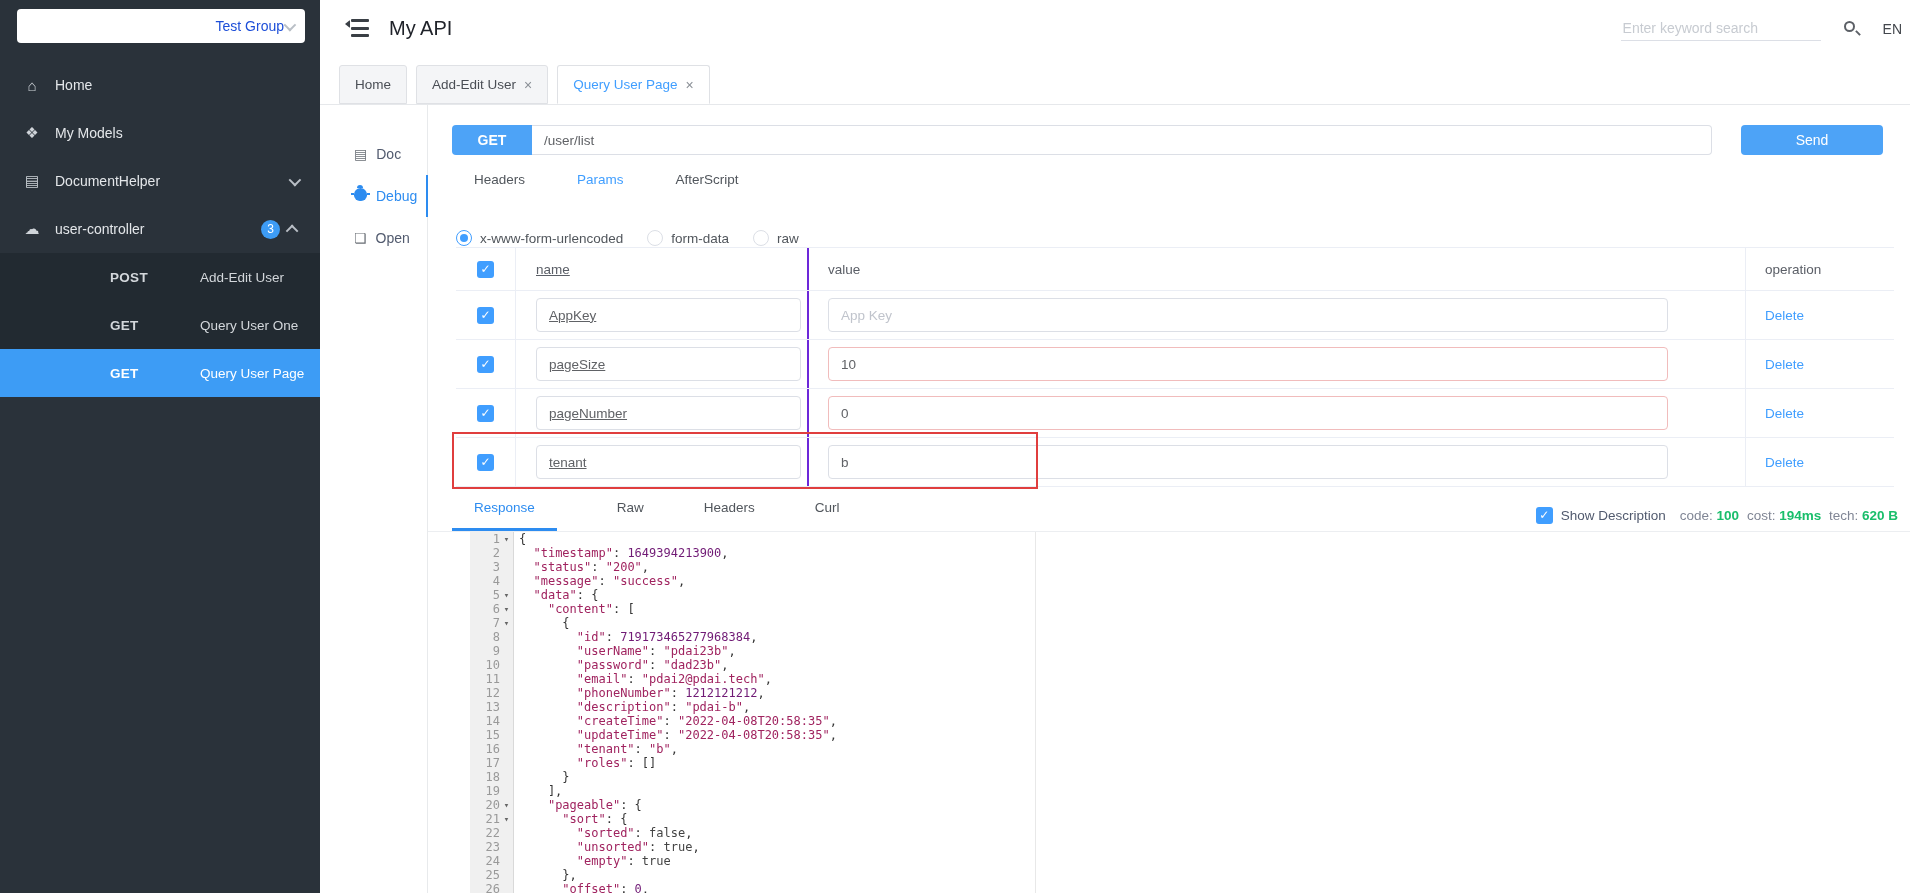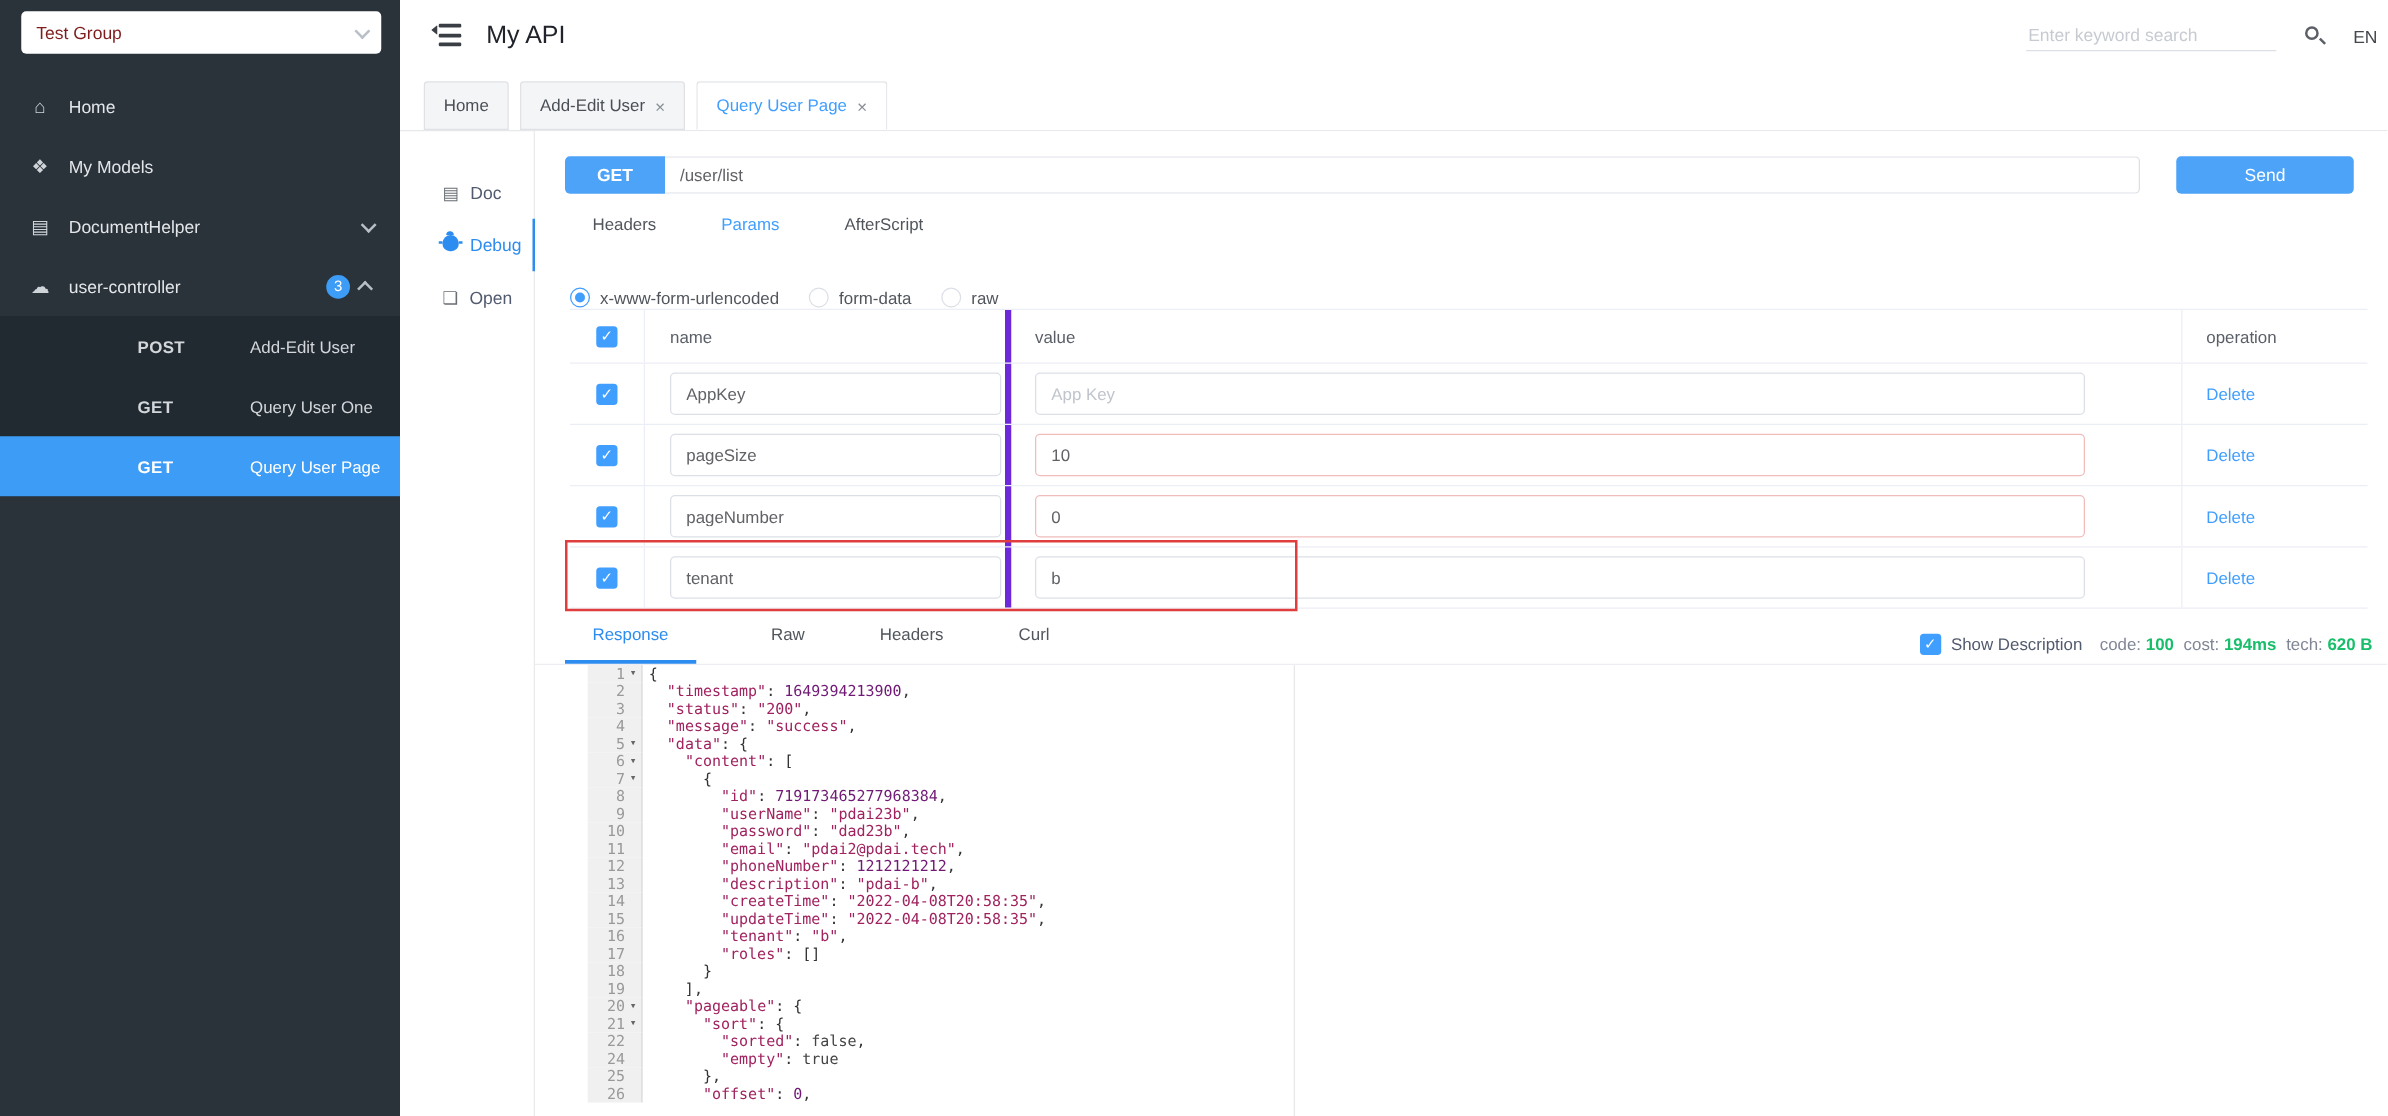--- a/index.html
+++ b/index.html
@@ -4,21 +4,21 @@
 <style>
   * { margin:0; padding:0; box-sizing:border-box; }
   html,body { width:1910px; height:893px; overflow:hidden; background:#fff;
     font-family:"Liberation Sans","DejaVu Sans",sans-serif; }
   .app { position:relative; width:1910px; height:893px; display:flex; }
 
   
   .sidebar { width:320px; height:893px; background:#2a323a; flex:0 0 320px; position:relative; }
   .group-select { position:absolute; left:17px; top:9px; width:288px; height:34px; background:#fff;
     border-radius:4px; display:flex; align-items:center; padding:0 12px; cursor:pointer; }
-  .group-select .gs-label { font-size:14px; color:#7f1d1d; flex:1; }
+  .group-select .gs-label { font-size:14px; color:#1d4ed8; flex:1;text-align:right; }
   .chev { width:9px; height:9px; border-right:2px solid #b9bfc6; border-bottom:2px solid #b9bfc6; display:inline-block; }
   .chev.down { transform:rotate(45deg) translateY(-2px); }
   .chev.up   { transform:rotate(-135deg) translateY(-2px); }
   .side-menu { position:absolute; top:61px; left:0; width:320px; }
   .side-item { height:48px; display:flex; align-items:center; padding:0 22px; color:#e4e7ea;
     font-size:14px; cursor:pointer; }
   .side-item .side-icon { width:20px; font-size:15px; color:#cfd4d9; margin-right:13px; text-align:center; }
   .side-item .side-label { flex:1; }
   .badge { min-width:19px; height:19px; border-radius:10px; background:#3d9cf5; color:#fff; font-size:12px;
     display:flex; align-items:center; justify-content:center; margin-right:9px; padding:0 4px; }
@@ -89,21 +89,21 @@
   .radio-opt.selected .radio-dot { border-color:#409EFF; }
   .radio-opt.selected .radio-dot:after { content:""; position:absolute; left:3px; top:3px; width:8px; height:8px;
     border-radius:50%; background:#409EFF; }
 
   
   .param-table { position:absolute; left:28px; top:142px; width:1438px; font-size:13.5px; color:#606266; }
   .pt-row { display:flex; align-items:center; border-bottom:1px solid #ebeef5; }
   .pt-head { height:44px; border-top:1px solid #ebeef5; color:#5a5e66; }
   .pt-body { height:49px; }
   .col-cb { width:60px; display:flex; justify-content:center; align-self:stretch; align-items:center; border-right:1px solid #ebeef5; }
-  .col-name { width:293px; align-self:stretch; display:flex; align-items:center; border-right:5px solid #6d28d9; padding-left:20px; }
+  .col-name { width:293px; align-self:stretch; display:flex; align-items:center; border-right:2px solid #6d28d9; padding-left:20px;text-decoration:underline; }
   .col-value { flex:1; align-self:stretch; display:flex; align-items:center; border-right:1px solid #ebeef5; padding-left:19px; }
   .col-op { width:148px; align-self:stretch; display:flex; align-items:center; padding-left:19px; }
   .checkbox { width:17px; height:17px; border-radius:3px; background:#409EFF; color:#fff; font-size:12px;
     display:flex; align-items:center; justify-content:center; cursor:pointer; }
   .cell-input { height:34px; border:1px solid #dcdfe6; border-radius:4px; font-size:13.5px; color:#606266;
     padding:0 12px; outline:none; width:100%; }
   .col-name .cell-input { width:265px; }
   .col-value .cell-input { width:840px; }
   .cell-input::placeholder { color:#c0c4cc; }
   .cell-input.error { border-color:#f1bcbc; }
@@ -362,20 +362,21 @@
             <div class="code-line"><span class="gutter-num">13</span><span class="gutter-fold"></span><span class="code-text">        <span class="tk-key">"description"</span>: <span class="tk-str">"pdai-b"</span>,</span></div>
             <div class="code-line"><span class="gutter-num">14</span><span class="gutter-fold"></span><span class="code-text">        <span class="tk-key">"createTime"</span>: <span class="tk-str">"2022-04-08T20:58:35"</span>,</span></div>
             <div class="code-line"><span class="gutter-num">15</span><span class="gutter-fold"></span><span class="code-text">        <span class="tk-key">"updateTime"</span>: <span class="tk-str">"2022-04-08T20:58:35"</span>,</span></div>
             <div class="code-line"><span class="gutter-num">16</span><span class="gutter-fold"></span><span class="code-text">        <span class="tk-key">"tenant"</span>: <span class="tk-str">"b"</span>,</span></div>
             <div class="code-line"><span class="gutter-num">17</span><span class="gutter-fold"></span><span class="code-text">        <span class="tk-key">"roles"</span>: []</span></div>
             <div class="code-line"><span class="gutter-num">18</span><span class="gutter-fold"></span><span class="code-text">      }</span></div>
             <div class="code-line"><span class="gutter-num">19</span><span class="gutter-fold"></span><span class="code-text">    ],</span></div>
             <div class="code-line"><span class="gutter-num">20</span><span class="gutter-fold">▾</span><span class="code-text">    <span class="tk-key">"pageable"</span>: {</span></div>
             <div class="code-line"><span class="gutter-num">21</span><span class="gutter-fold">▾</span><span class="code-text">      <span class="tk-key">"sort"</span>: {</span></div>
             <div class="code-line"><span class="gutter-num">22</span><span class="gutter-fold"></span><span class="code-text">        <span class="tk-key">"sorted"</span>: <span class="tk-bool">false</span>,</span></div>
+            <div class="code-line"><span class="gutter-num">23</span><span class="gutter-fold"></span><span class="code-text">        <span class="tk-key">"unsorted"</span>: <span class="tk-bool">true</span>,</span></div>
             <div class="code-line"><span class="gutter-num">24</span><span class="gutter-fold"></span><span class="code-text">        <span class="tk-key">"empty"</span>: <span class="tk-bool">true</span></span></div>
             <div class="code-line"><span class="gutter-num">25</span><span class="gutter-fold"></span><span class="code-text">      },</span></div>
             <div class="code-line"><span class="gutter-num">26</span><span class="gutter-fold"></span><span class="code-text">      <span class="tk-key">"offset"</span>: <span class="tk-num">0</span>,</span></div>
           </div>
         <div class="ruler"></div>
 
       </div>
     </div>
   </div>
 </div>

